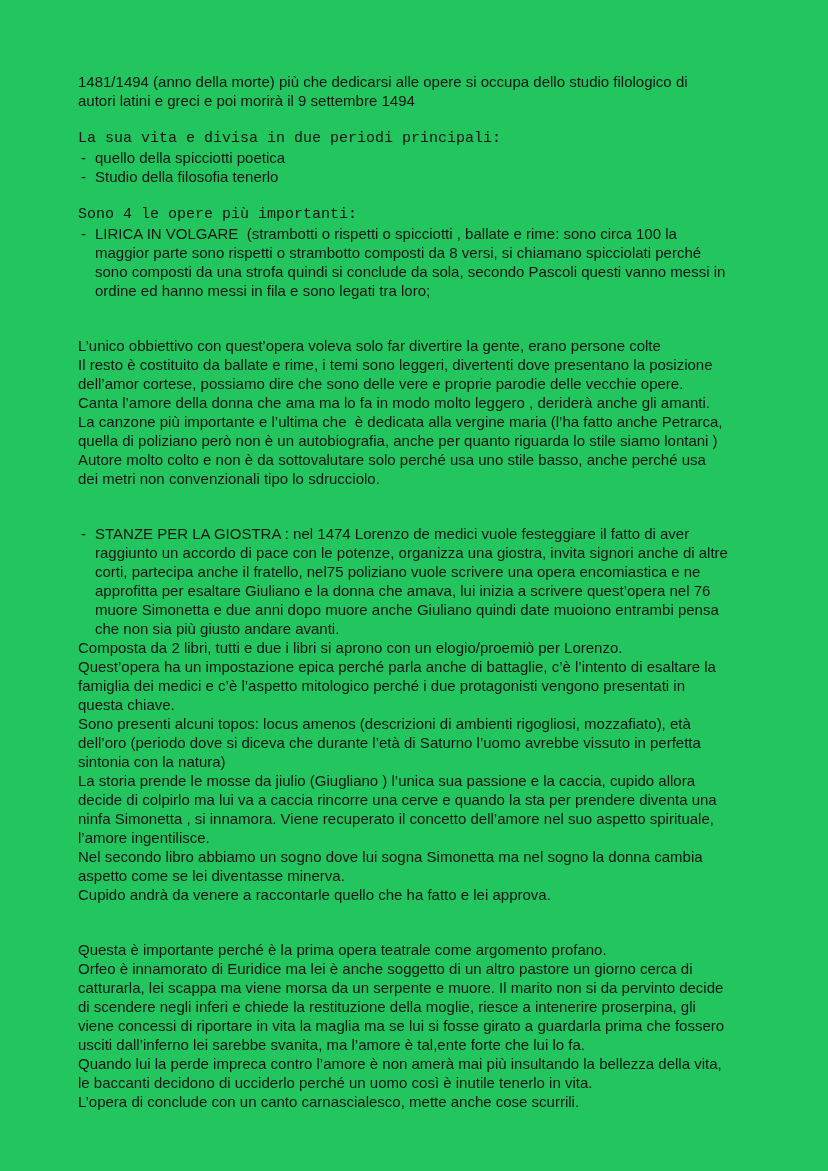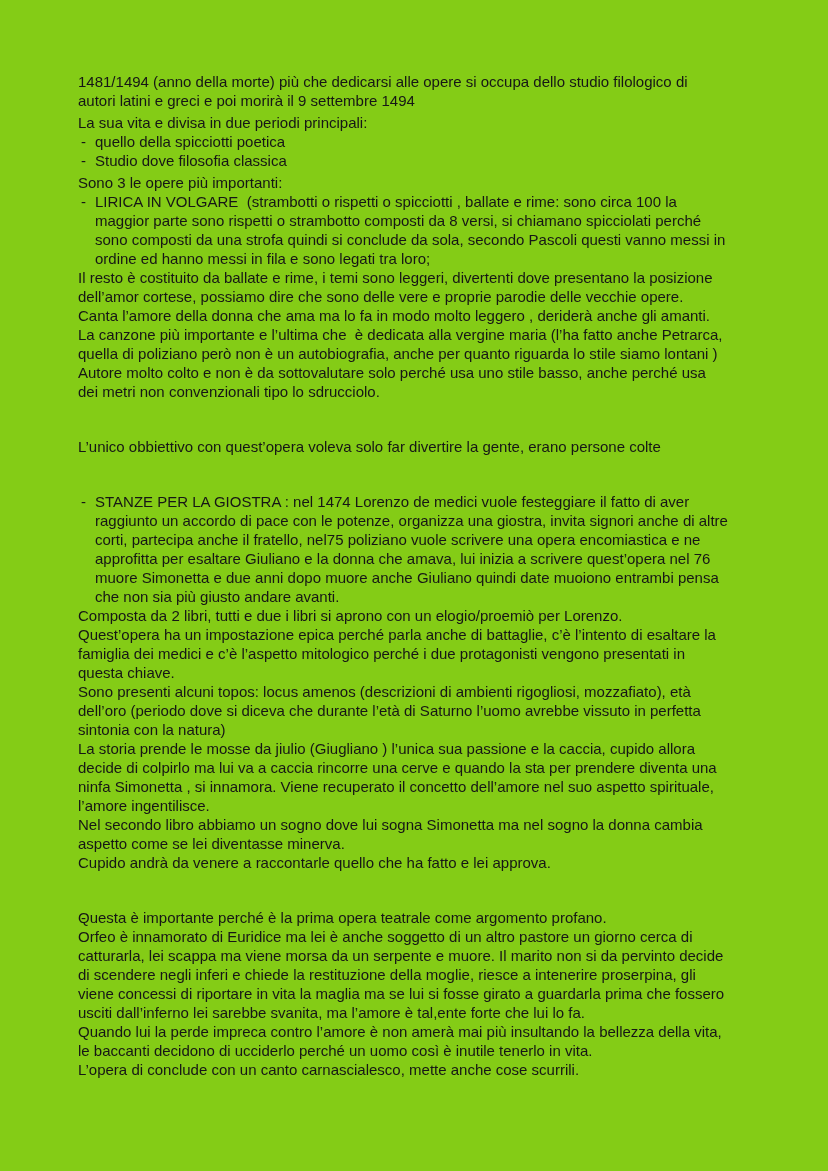--- a/index.html
+++ b/index.html
@@ -4,21 +4,21 @@
 <style>
   html, body {
     margin: 0;
     padding: 0;
     background: #ffffff;
   }
   .page {
     position: relative;
     width: 828px;
     height: 1171px;
-    background: #84cc16;
+    background: #22c55e;
     box-sizing: border-box;
     padding: 72px 40px 8px 78px;
     overflow: hidden;
     color: #161616;
     font-family: "Liberation Sans", "DejaVu Sans", sans-serif;
     font-size: 15px;
     line-height: 19px;
     -webkit-font-smoothing: antialiased;
   }
   .block {
@@ -29,53 +29,53 @@
   .bullet {
     position: relative;
     padding-left: 17px;
     box-sizing: border-box;
   }
   .bullet .dash {
     position: absolute;
     left: 3px;
     top: 0;
   }
-  .gap1 { margin-top: 3px; }
+  .gap1 { margin-top: 19px; font-family: Liberation Mono, monospace; }
   .gap2 { margin-top: 36px; }
 </style>
 </head>
 <body>
 
 <div class="page">
 
   <div class="block para">1481/1494 (anno della morte) più che dedicarsi alle opere si occupa dello studio filologico di
 autori latini e greci e poi morirà il 9 settembre 1494</div>
 
   <div class="block para gap1">La sua vita e divisa in due periodi principali:</div>
 
   <div class="block bullet"><span class="dash">-</span><span>quello della spicciotti poetica</span></div>
 
-  <div class="block bullet"><span class="dash">-</span><span>Studio dove filosofia classica</span></div>
+  <div class="block bullet"><span class="dash">-</span><span>Studio della filosofia tenerlo</span></div>
 
-  <div class="block para gap1">Sono 3 le opere più importanti:</div>
+  <div class="block para gap1">Sono 4 le opere più importanti:</div>
 
   <div class="block bullet"><span class="dash">-</span><span>LIRICA IN VOLGARE  (strambotti o rispetti o spicciotti , ballate e rime: sono circa 100 la
 maggior parte sono rispetti o strambotto composti da 8 versi, si chiamano spicciolati perché
 sono composti da una strofa quindi si conclude da sola, secondo Pascoli questi vanno messi in
 ordine ed hanno messi in fila e sono legati tra loro;</span></div>
+
+  <div class="block para gap2">L’unico obbiettivo con quest’opera voleva solo far divertire la gente, erano persone colte</div>
 
   <div class="block para">Il resto è costituito da ballate e rime, i temi sono leggeri, divertenti dove presentano la posizione
 dell’amor cortese, possiamo dire che sono delle vere e proprie parodie delle vecchie opere.
 Canta l’amore della donna che ama ma lo fa in modo molto leggero , deriderà anche gli amanti.
 La canzone più importante e l’ultima che  è dedicata alla vergine maria (l’ha fatto anche Petrarca,
 quella di poliziano però non è un autobiografia, anche per quanto riguarda lo stile siamo lontani )
 Autore molto colto e non è da sottovalutare solo perché usa uno stile basso, anche perché usa
 dei metri non convenzionali tipo lo sdrucciolo.</div>
-
-  <div class="block para gap2">L’unico obbiettivo con quest’opera voleva solo far divertire la gente, erano persone colte</div>
 
   <div class="block bullet gap2"><span class="dash">-</span><span>STANZE PER LA GIOSTRA : nel 1474 Lorenzo de medici vuole festeggiare il fatto di aver
 raggiunto un accordo di pace con le potenze, organizza una giostra, invita signori anche di altre
 corti, partecipa anche il fratello, nel75 poliziano vuole scrivere una opera encomiastica e ne
 approfitta per esaltare Giuliano e la donna che amava, lui inizia a scrivere quest’opera nel 76
 muore Simonetta e due anni dopo muore anche Giuliano quindi date muoiono entrambi pensa
 che non sia più giusto andare avanti.</span></div>
 
   <div class="block para">Composta da 2 libri, tutti e due i libri si aprono con un elogio/proemiò per Lorenzo.
 Quest’opera ha un impostazione epica perché parla anche di battaglie, c’è l’intento di esaltare la

